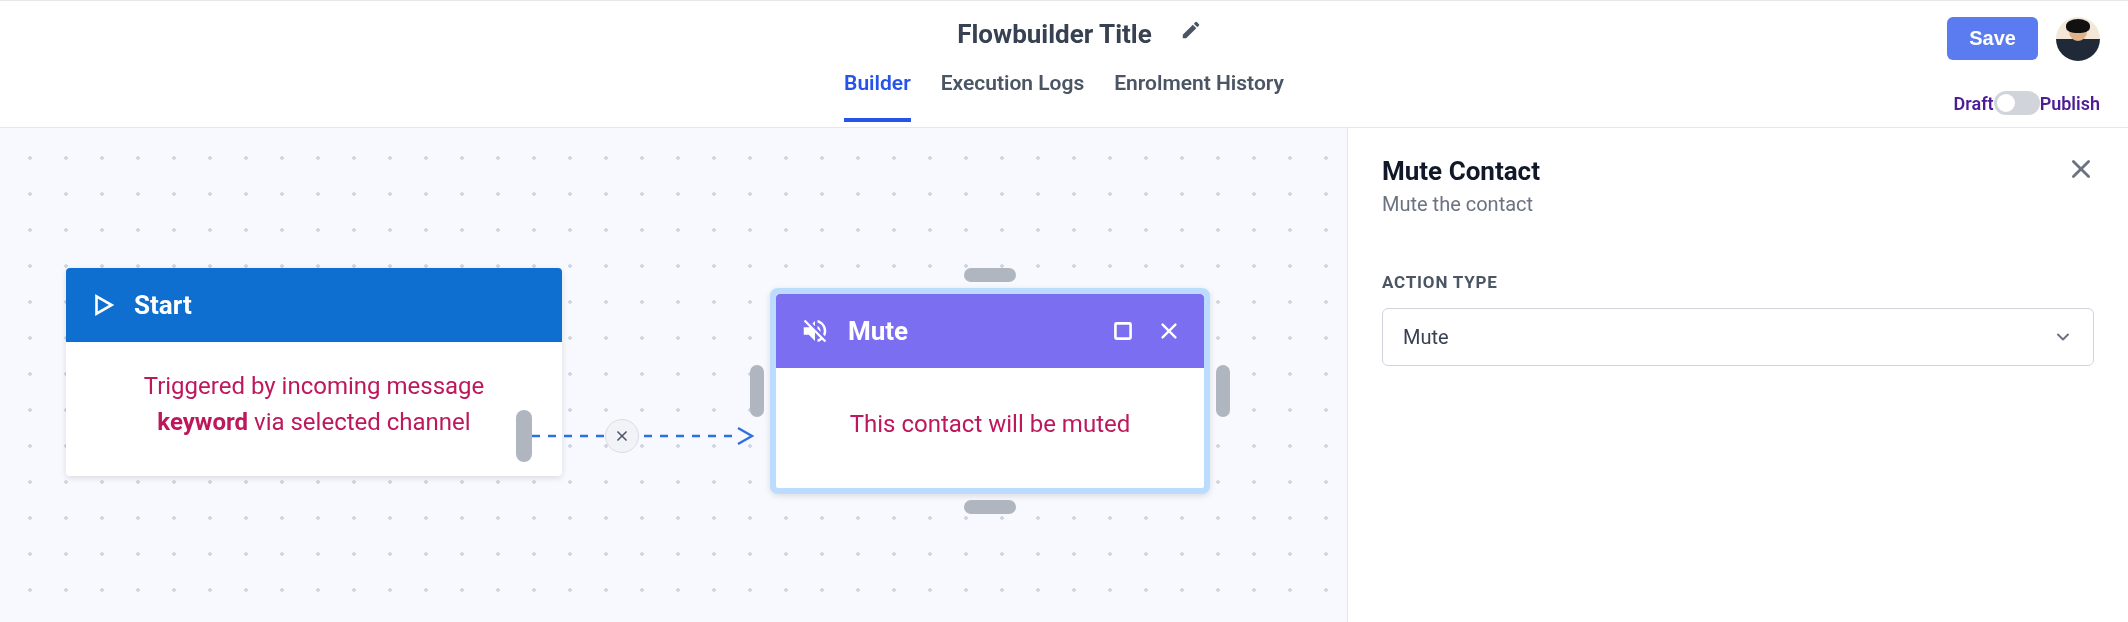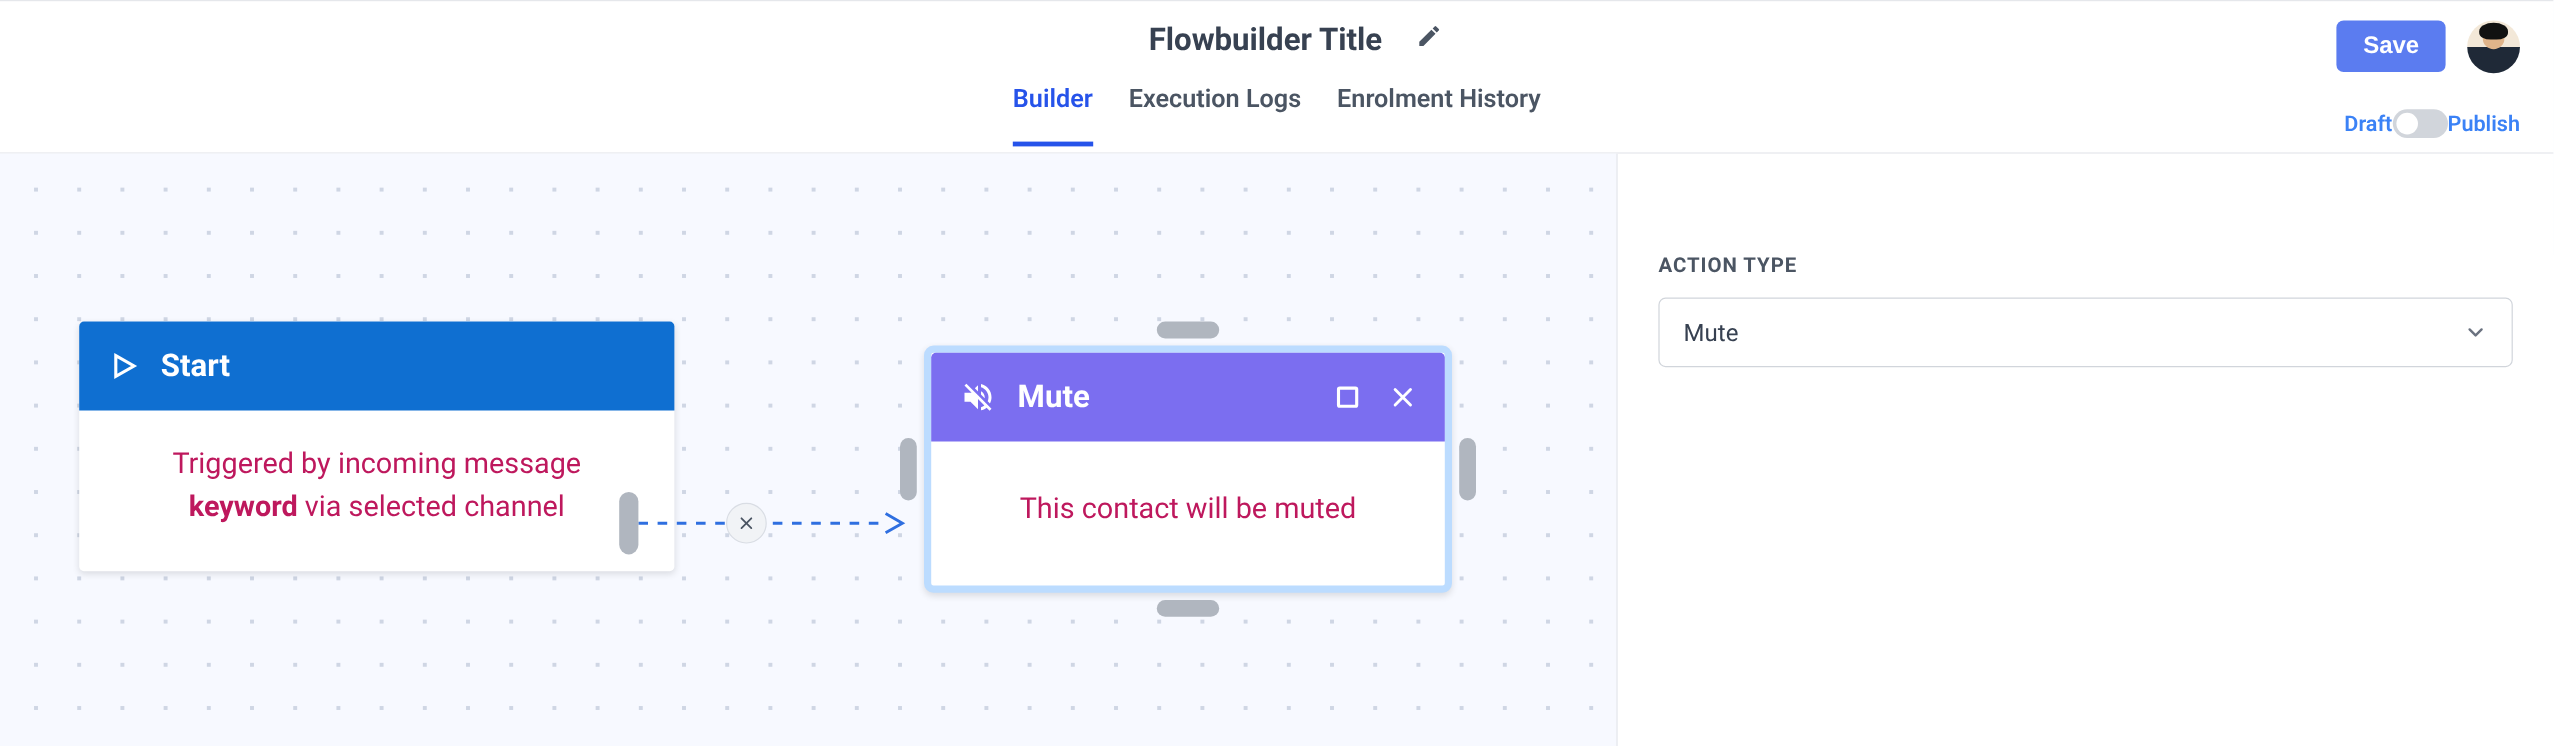--- a/index.html
+++ b/index.html
@@ -104,21 +104,21 @@
     width:24px;height:14px;border-radius:50% 50% 40% 40%;
     background:#111;
     z-index:2;
   }
 
   .publish-row {
     display: flex;
     align-items: center;
     font-size: 18px;
     font-weight: 600;
-    color: #3b82f6;
+    color: #4c1d95;
     text-align: center;
   }
   .toggle {
     width: 46px; height: 24px;
     background: #d1d5db;
     border-radius: 999px;
     position: relative;
     cursor: pointer;
   }
   .toggle::after {
@@ -365,20 +365,30 @@
               <line x1="19" y1="5" x2="5" y2="19"></line>
           </svg>
         </div>
       </div>
       <div class="node-body">This contact will be muted</div>
     </div>
 
   </div>
 
   <div class="sidepanel">
+    <div class="sp-header">
+      <div>
+        <div class="sp-title">Mute Contact</div>
+        <div class="sp-sub">Mute the contact</div>
+      </div>
+      <svg class="sp-close" width="26" height="26" viewBox="0 0 24 24" stroke="currentColor" stroke-width="2.6" fill="none" stroke-linecap="round">
+        <line x1="5" y1="5" x2="19" y2="19"></line>
+          <line x1="19" y1="5" x2="5" y2="19"></line>
+      </svg>
+    </div>
 
     <div class="sp-section-label">ACTION TYPE</div>
     <div class="sp-select">
       <span>Mute</span>
       <svg class="chev" width="20" height="20" viewBox="0 0 24 24" fill="none" stroke="currentColor" stroke-width="2.4" stroke-linecap="round" stroke-linejoin="round">
         <polyline points="6 9 12 15 18 9"></polyline>
       </svg>
     </div>
   </div>
 </div>

